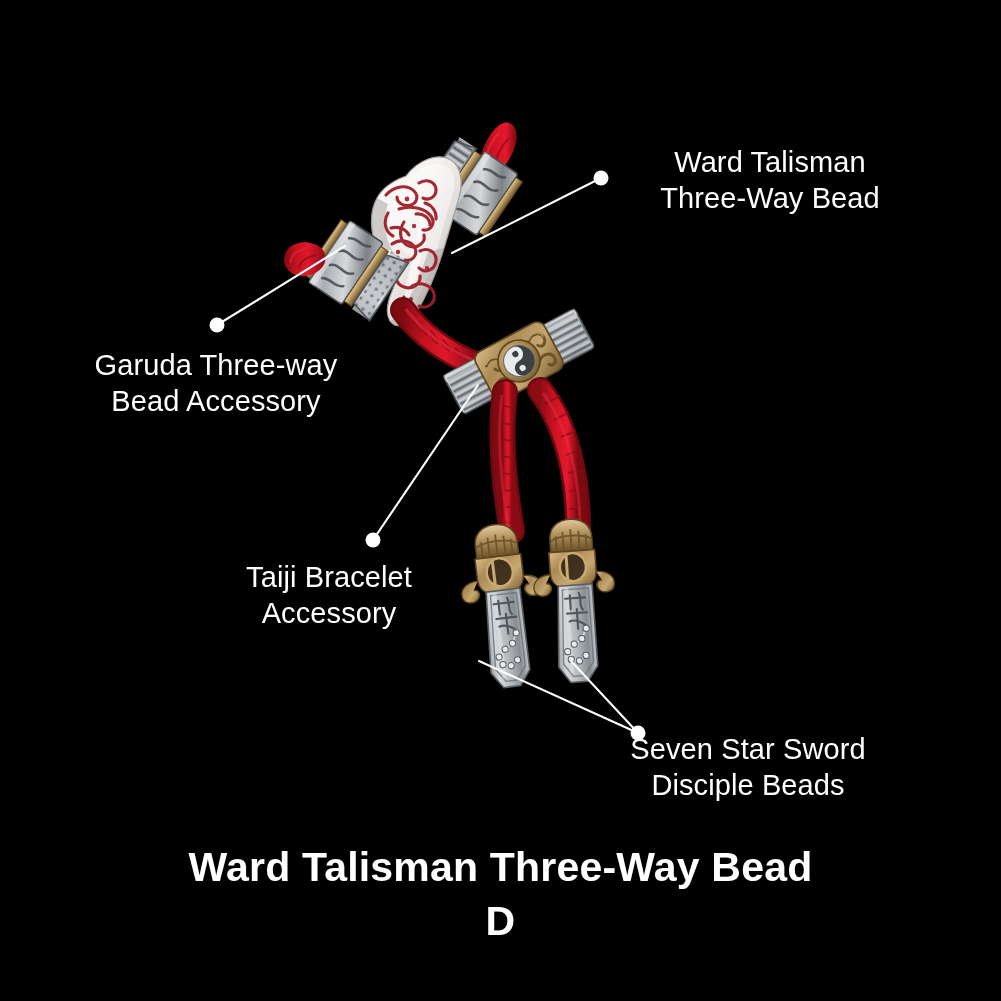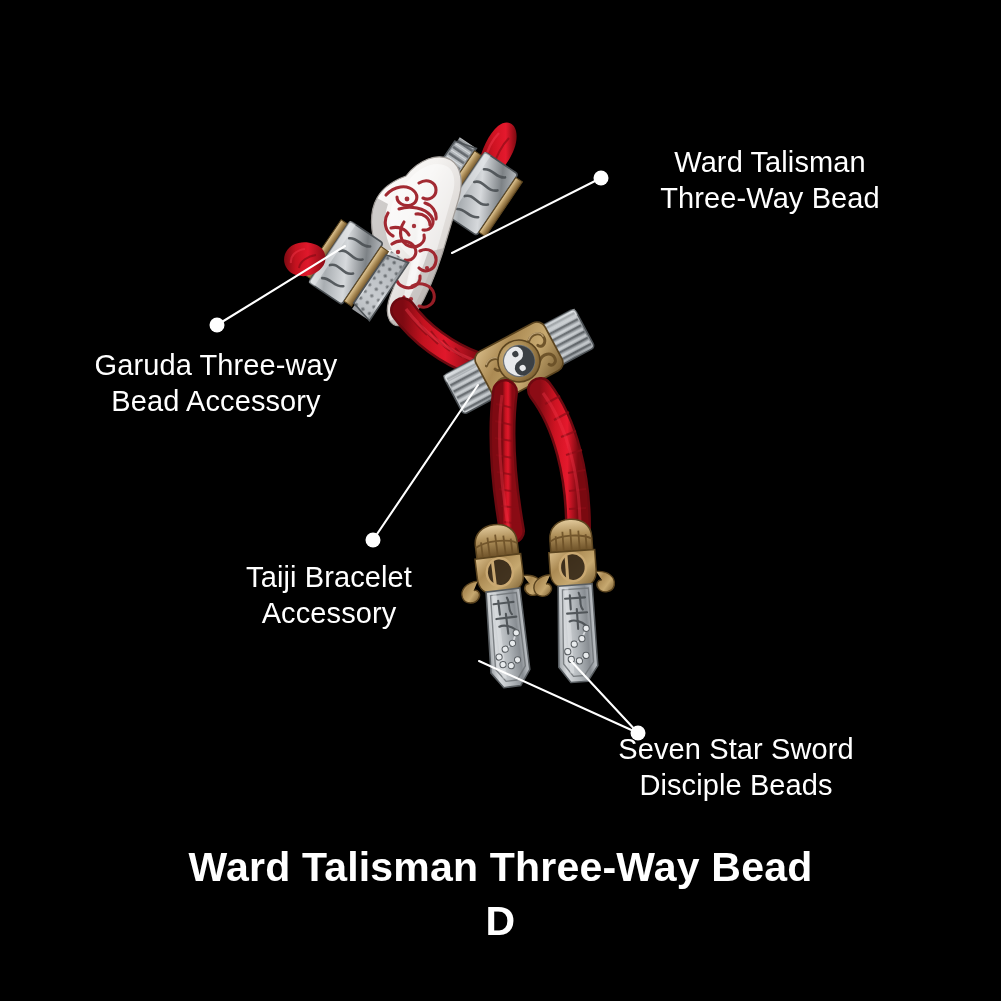--- a/index.html
+++ b/index.html
@@ -46,21 +46,21 @@
     left: 66px;
     top: 348px;
     width: 300px;
   }
   #callout-taiji {
     left: 209px;
     top: 560px;
     width: 240px;
   }
   #callout-sword {
-    left: 588px;
+    left: 600px;
     top: 732px;
     width: 296px;
   }
   #bottom-title {
     position: absolute;
     left: 0;
     top: 840px;
     width: 1001px;
     text-align: center;
     color: #ffffff;

